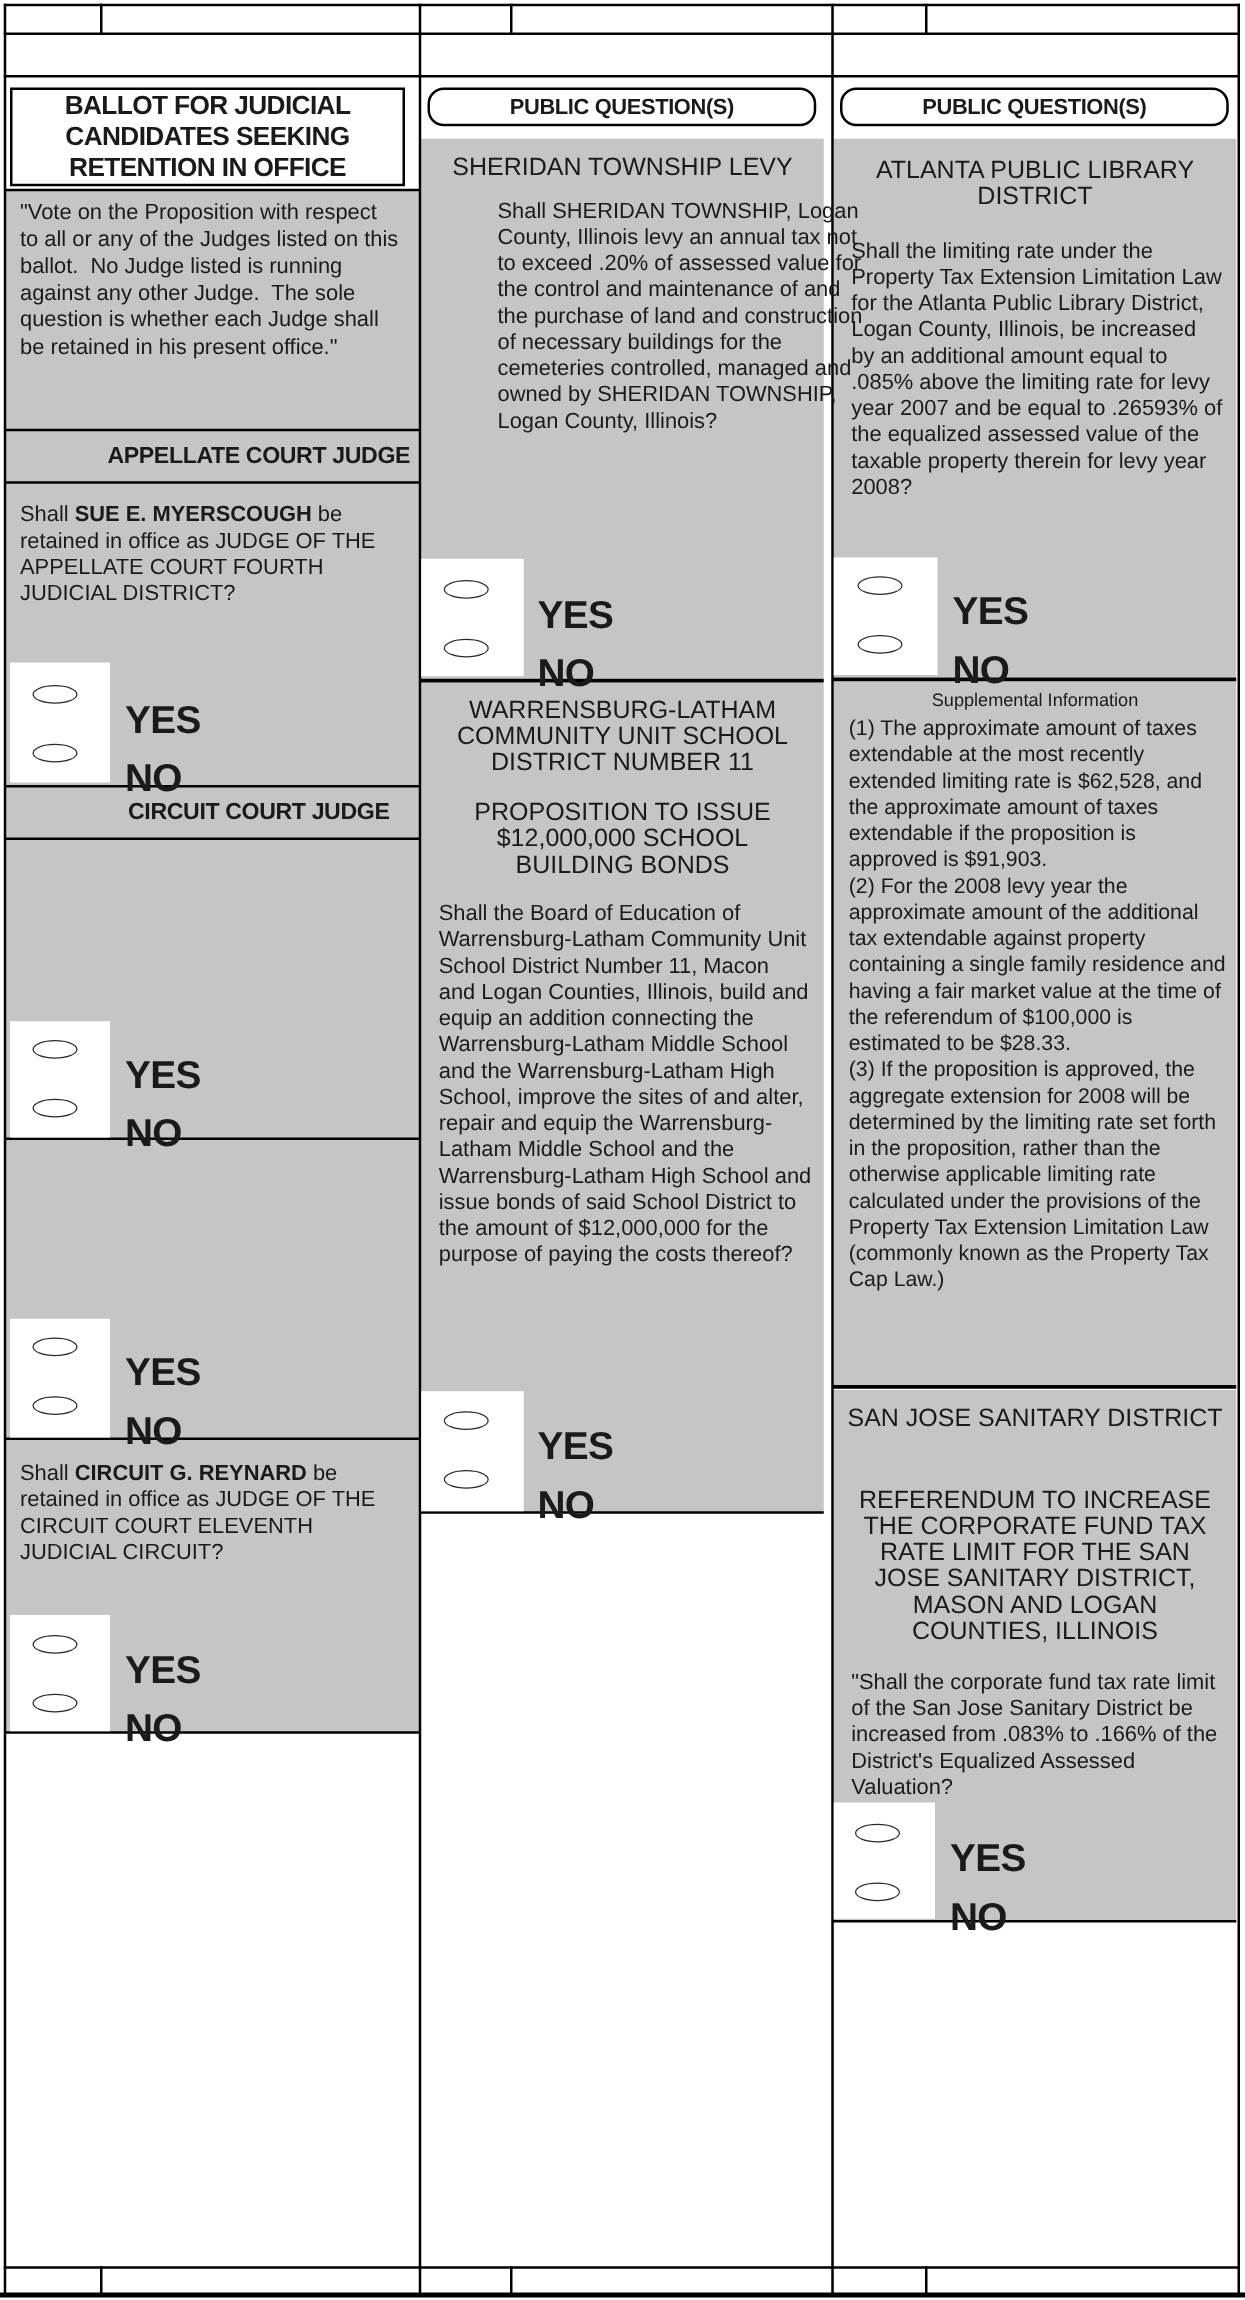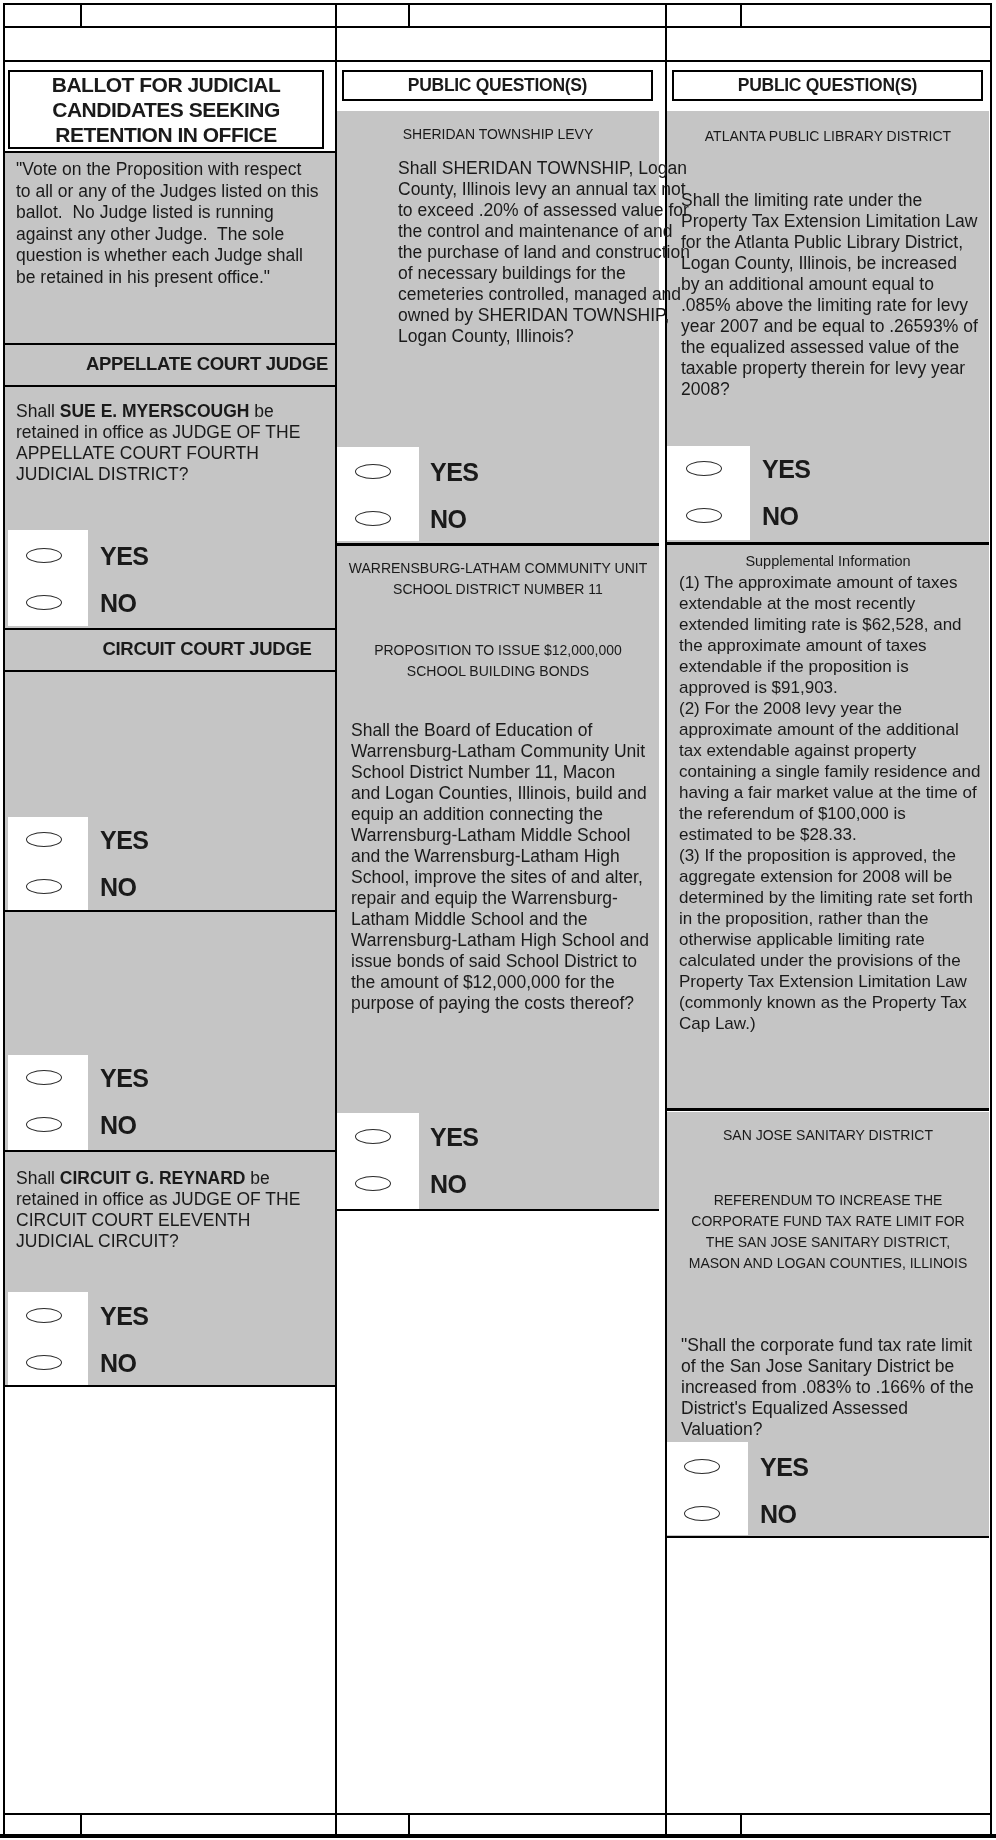--- a/index.html
+++ b/index.html
@@ -11,31 +11,31 @@
     color:#1a1a1a;
     overflow:hidden;
   }
   .vline{position:absolute;width:2px;background:#000;}
   .hline{position:absolute;height:2px;background:#000;}
   .gray{position:absolute;background:#c5c5c5;}
   .whitebox{position:absolute;background:#ffffff;}
   .boxed{position:absolute;background:#fff;border:2px solid #000;box-sizing:border-box;
          display:flex;align-items:center;justify-content:center;text-align:center;}
   .bigtitle{font-weight:bold;font-size:21px;line-height:25px;letter-spacing:-0.5px;padding:2px 28px;}
-  .colhdr{font-weight:bold;font-size:17.5px;letter-spacing:-0.3px;}
+  .colhdr{font-weight:bold;font-size:17.5px;letter-spacing:-0.3px;border-radius:13px;}
   .sechdr{position:absolute;text-align:center;font-weight:bold;font-size:18.5px;letter-spacing:-0.3px;
           display:flex;align-items:center;justify-content:center;padding-left:37px;}
   .body-txt{position:absolute;font-size:17.5px;line-height:21px;}
   .body-pre{white-space:pre-wrap;}
   .body-nl{white-space:pre-line;}
-  .ctr-title{position:absolute;text-align:center;font-size:14px;line-height:21px;}
+  .ctr-title{position:absolute;text-align:center;font-size:20px;line-height:21px;}
   .suppl-hdr{position:absolute;text-align:center;font-size:14.5px;}
   .oval{position:absolute;width:36px;height:15px;border:1.5px solid #2a2a2a;border-radius:50%;
         background:#fff;box-sizing:border-box;cursor:pointer;}
-  .ynlabel{position:absolute;font-weight:bold;font-size:25px;letter-spacing:-0.5px;line-height:28px;}
+  .ynlabel{position:absolute;font-weight:bold;font-size:31px;letter-spacing:-0.5px;line-height:28px;margin-top:20px;}
   .small-body{font-size:17px;line-height:21px;}
 </style>
 </head>
 <body>
 
 <div id="ballot">
 
   <div class="gray" style="left:4px;top:152px;width:332px;height:1234px;"></div>
   <div class="gray" style="left:337px;top:111px;width:322px;height:432px;"></div>
   <div class="gray" style="left:337px;top:546px;width:322px;height:664px;"></div>

